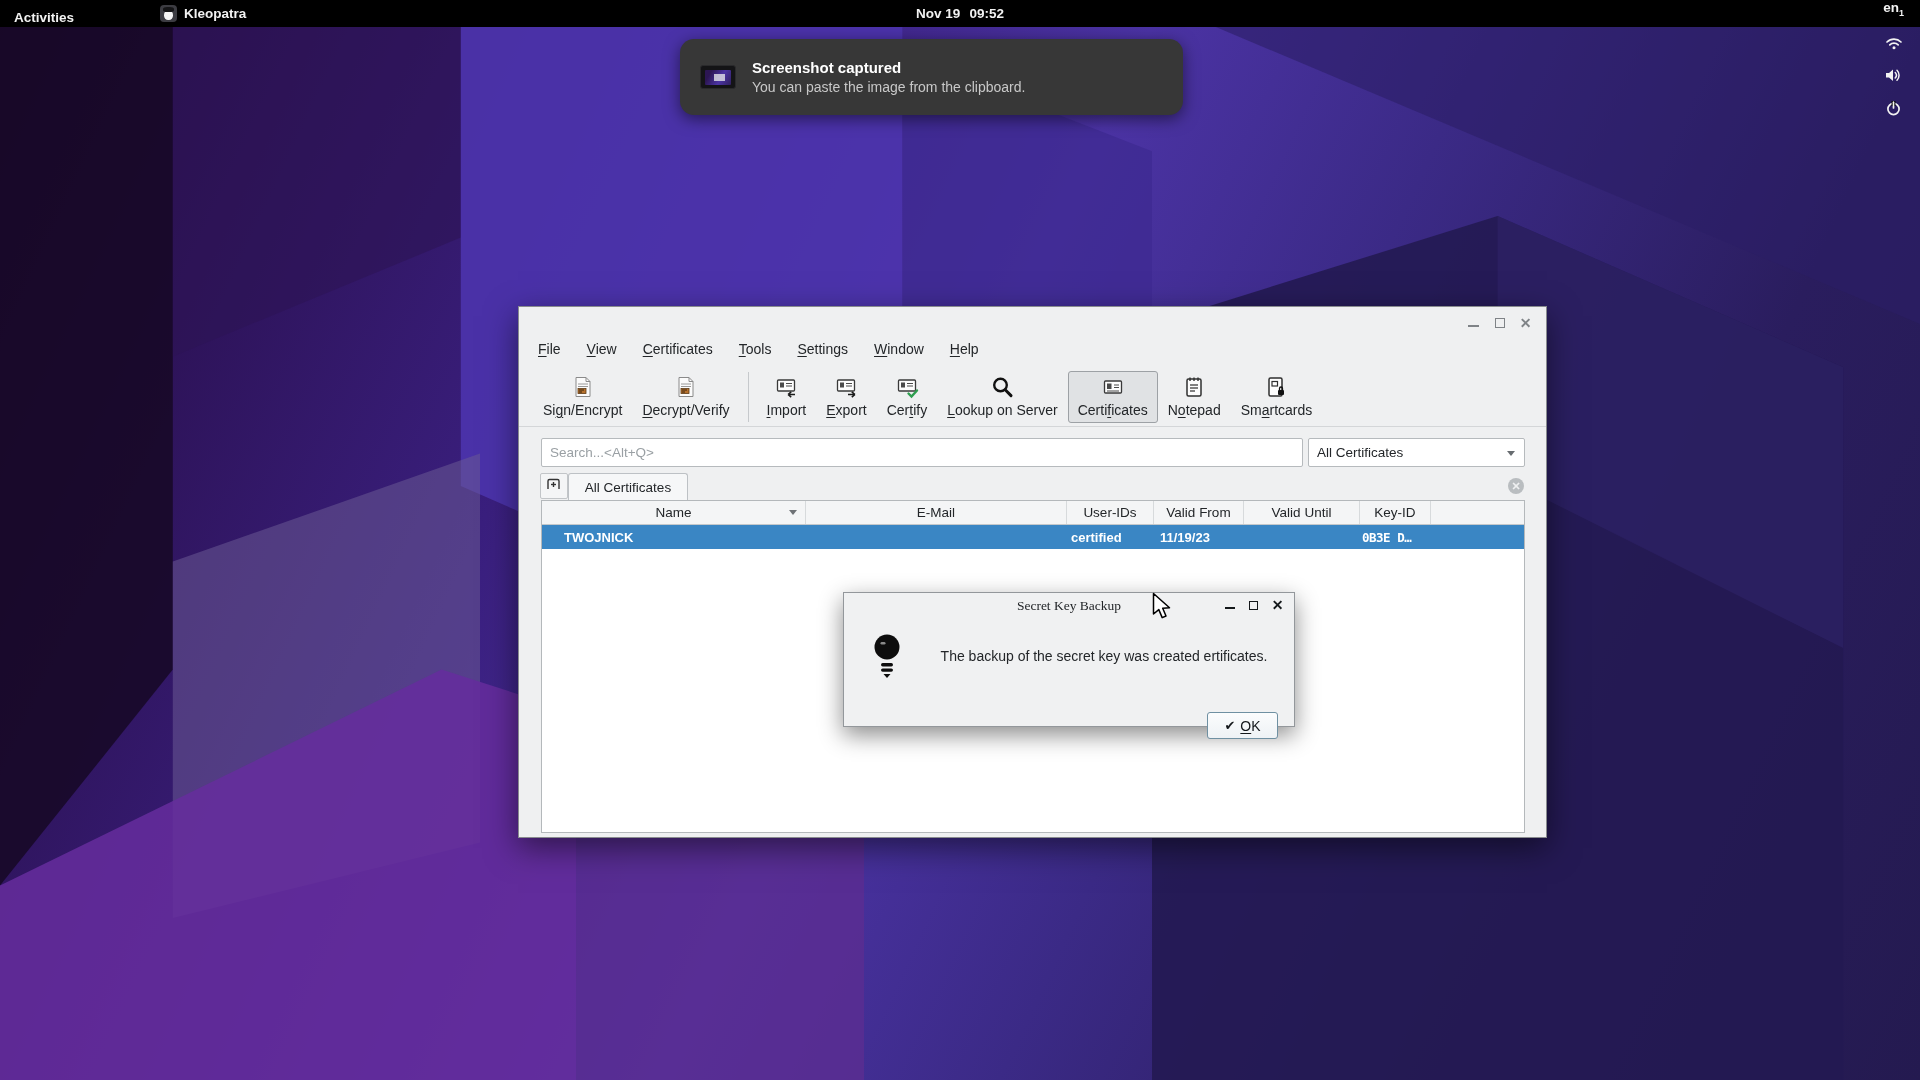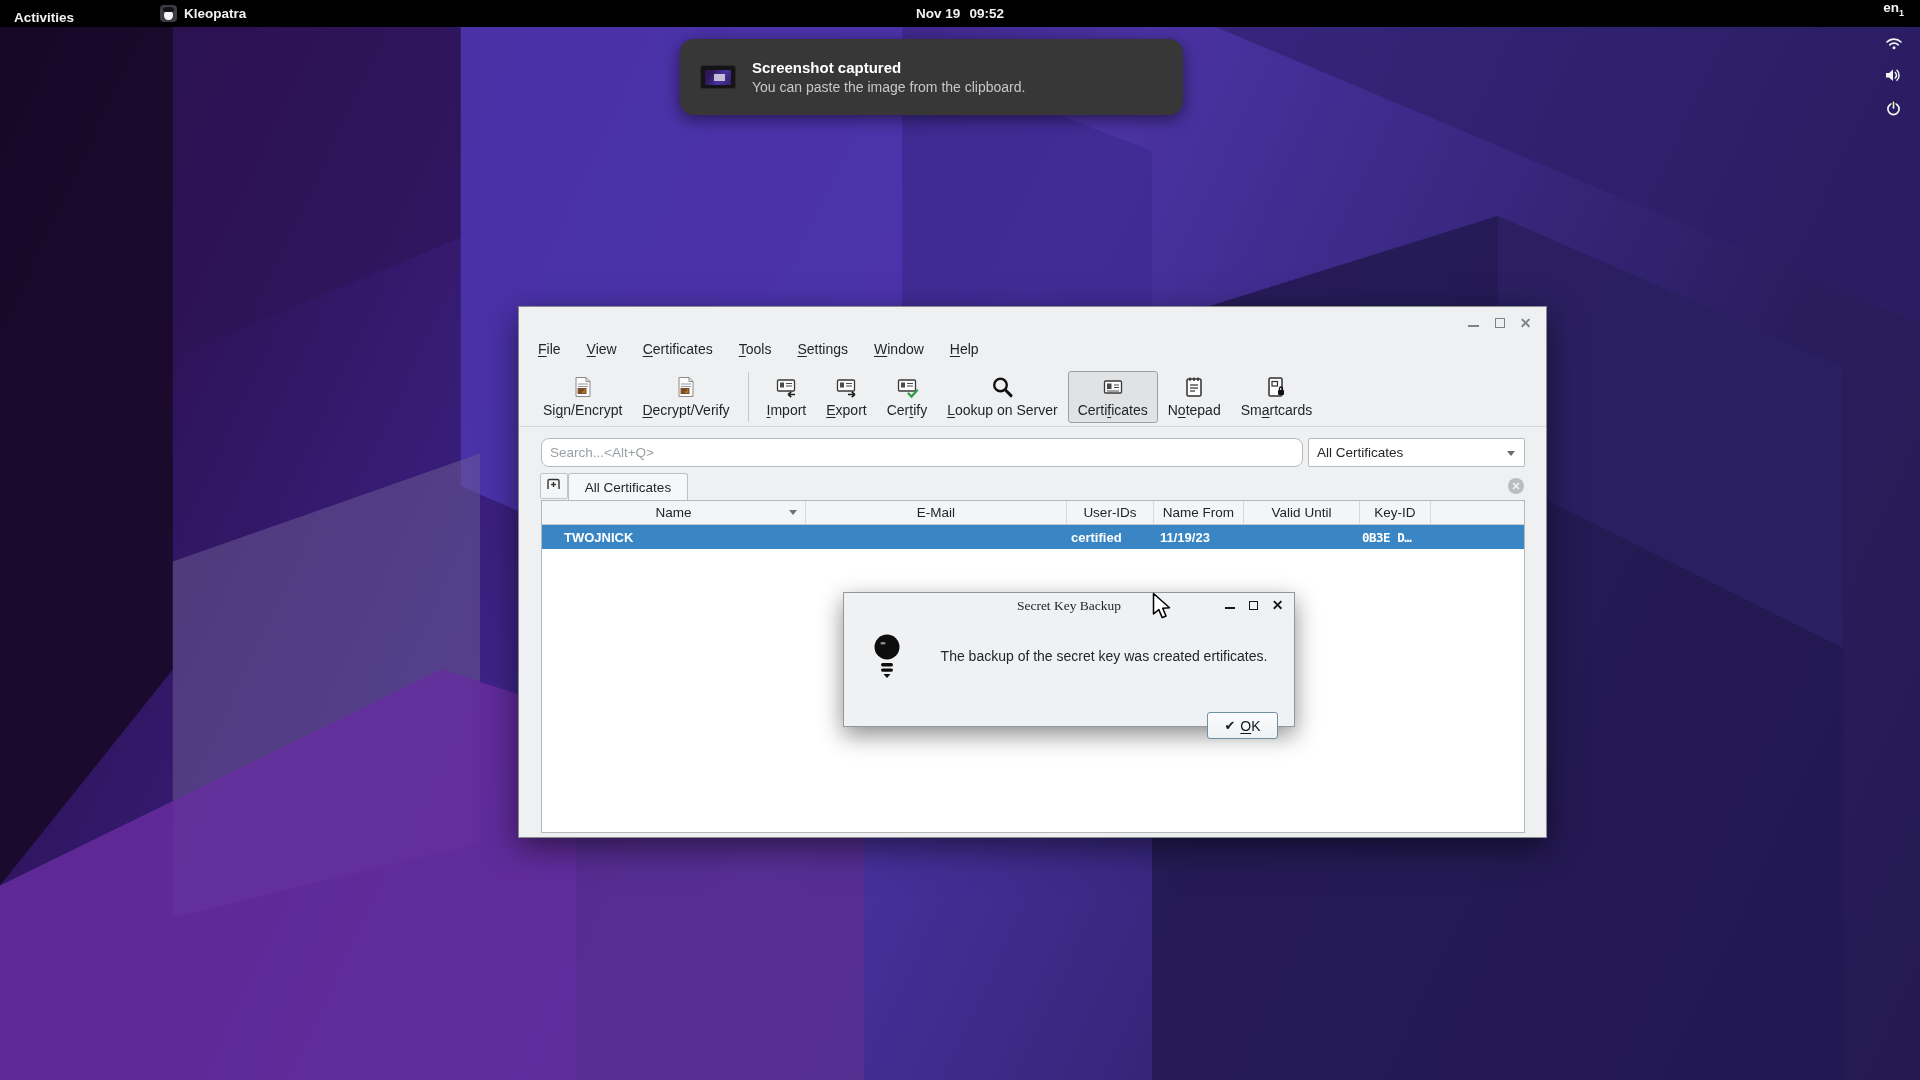--- a/index.html
+++ b/index.html
@@ -48,21 +48,21 @@
   .kmenubar { display:flex; gap:14px; padding:0 0 0 13px; height:26px; align-items:flex-start; font-size:14px; }
   .kmenu-item { padding:2px 6px; }
   .ktoolbar { display:flex; align-items:flex-start; padding:6px 0 0 14px; height:62px; border-bottom:1px solid #d4d6d8; }
   .tbtn { display:flex; flex-direction:column; align-items:center; gap:3px; padding:3px 9px 4px; border:1px solid transparent; border-radius:3px; font-size:14px; }
   .tbtn.selected { background:#e0e2e4; border-color:#9da1a5; }
   .tbtn svg { display:block; }
   .tsep { width:1px; height:50px; background:#c6c9cc; margin:1px 8px 0; }
 
   .searchrow { position:absolute; left:0; top:131px; width:100%; height:29px; }
   .searchbox { position:absolute; left:22px; top:0; width:762px; height:29px; background:#fff; border:1px solid #b6babd;
-               border-radius:8px; font-size:13.5px; color:#232629; padding:0 8px; font-family:"Liberation Sans",sans-serif; }
+               border-radius:2px; font-size:13.5px; color:#232629; padding:0 8px; font-family:"Liberation Sans",sans-serif; }
   .searchbox::placeholder { color:#9aa0a4; }
   .filtersel { position:absolute; left:789px; top:0; width:217px; height:29px; background:#fff; border:1px solid #b6babd;
                border-radius:2px; font-size:13.5px; display:flex; align-items:center; padding:0 8px; }
   .filtersel .arrow { position:absolute; right:9px; top:12px; width:0; height:0; border-left:4px solid transparent;
                border-right:4px solid transparent; border-top:5px solid #676c70; }
 
   .tabbar { position:absolute; left:0; top:166px; width:100%; height:27px; }
   .tabbar-iconbtn { position:absolute; left:21px; top:0; width:28px; height:26px; border:1px solid #c2c5c8; border-radius:2px;
                background:#f4f5f6; display:flex; align-items:center; justify-content:center; }
   .tab-active { position:absolute; left:49px; top:0; width:120px; height:27px; background:#f6f7f8;
@@ -335,21 +335,21 @@
           <span>Name</span>
           <span class="sortarrow"></span>
         </div>
         <div class="cv-h col1">
             <span>E-Mail</span>
           </div>
         <div class="cv-h col2">
             <span>User-IDs</span>
           </div>
         <div class="cv-h col3">
-            <span>Name From</span>
+            <span>Valid From</span>
           </div>
         <div class="cv-h col4">
             <span>Valid Until</span>
           </div>
         <div class="cv-h col5">
             <span>Key-ID</span>
           </div>
         <div class="cv-h colf"></div>
       </div>
       <div class="cv-row">

